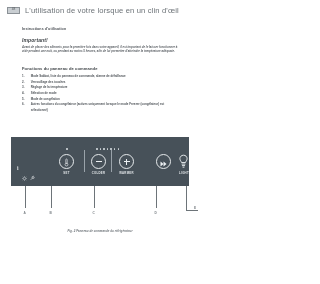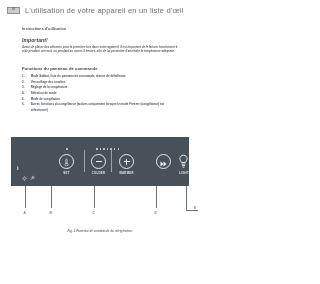--- a/index.html
+++ b/index.html
@@ -158,21 +158,21 @@
     letter-spacing: 0.05px;
   }
 </style>
 </head>
 <body>
 
 <div class="page">
 
   <div class="header">
     <div class="page-badge">48</div>
-    <div class="header-title">L'utilisation de votre appareil en un liste d'œil</div>
+    <div class="header-title">L'utilisation de votre lorsque en un clin d'œil</div>
   </div>
 
   <div class="sec-label">Instructions d'utilisation</div>
   <div class="important-h">Important!</div>
   <div class="important-p">Avant de placer des aliments pour la première fois dans votre appareil, il est important de le laisser fonctionner à vide pendant une nuit, ou pendant au moins 5 heures, afin de lui permettre d'atteindre la température adéquate.</div>
 
   <div class="fn-h">Fonctions du panneau de commande</div>
   <div class="fn-list">
     <div class="fn-item">
       <span class="fn-num">1.</span>

